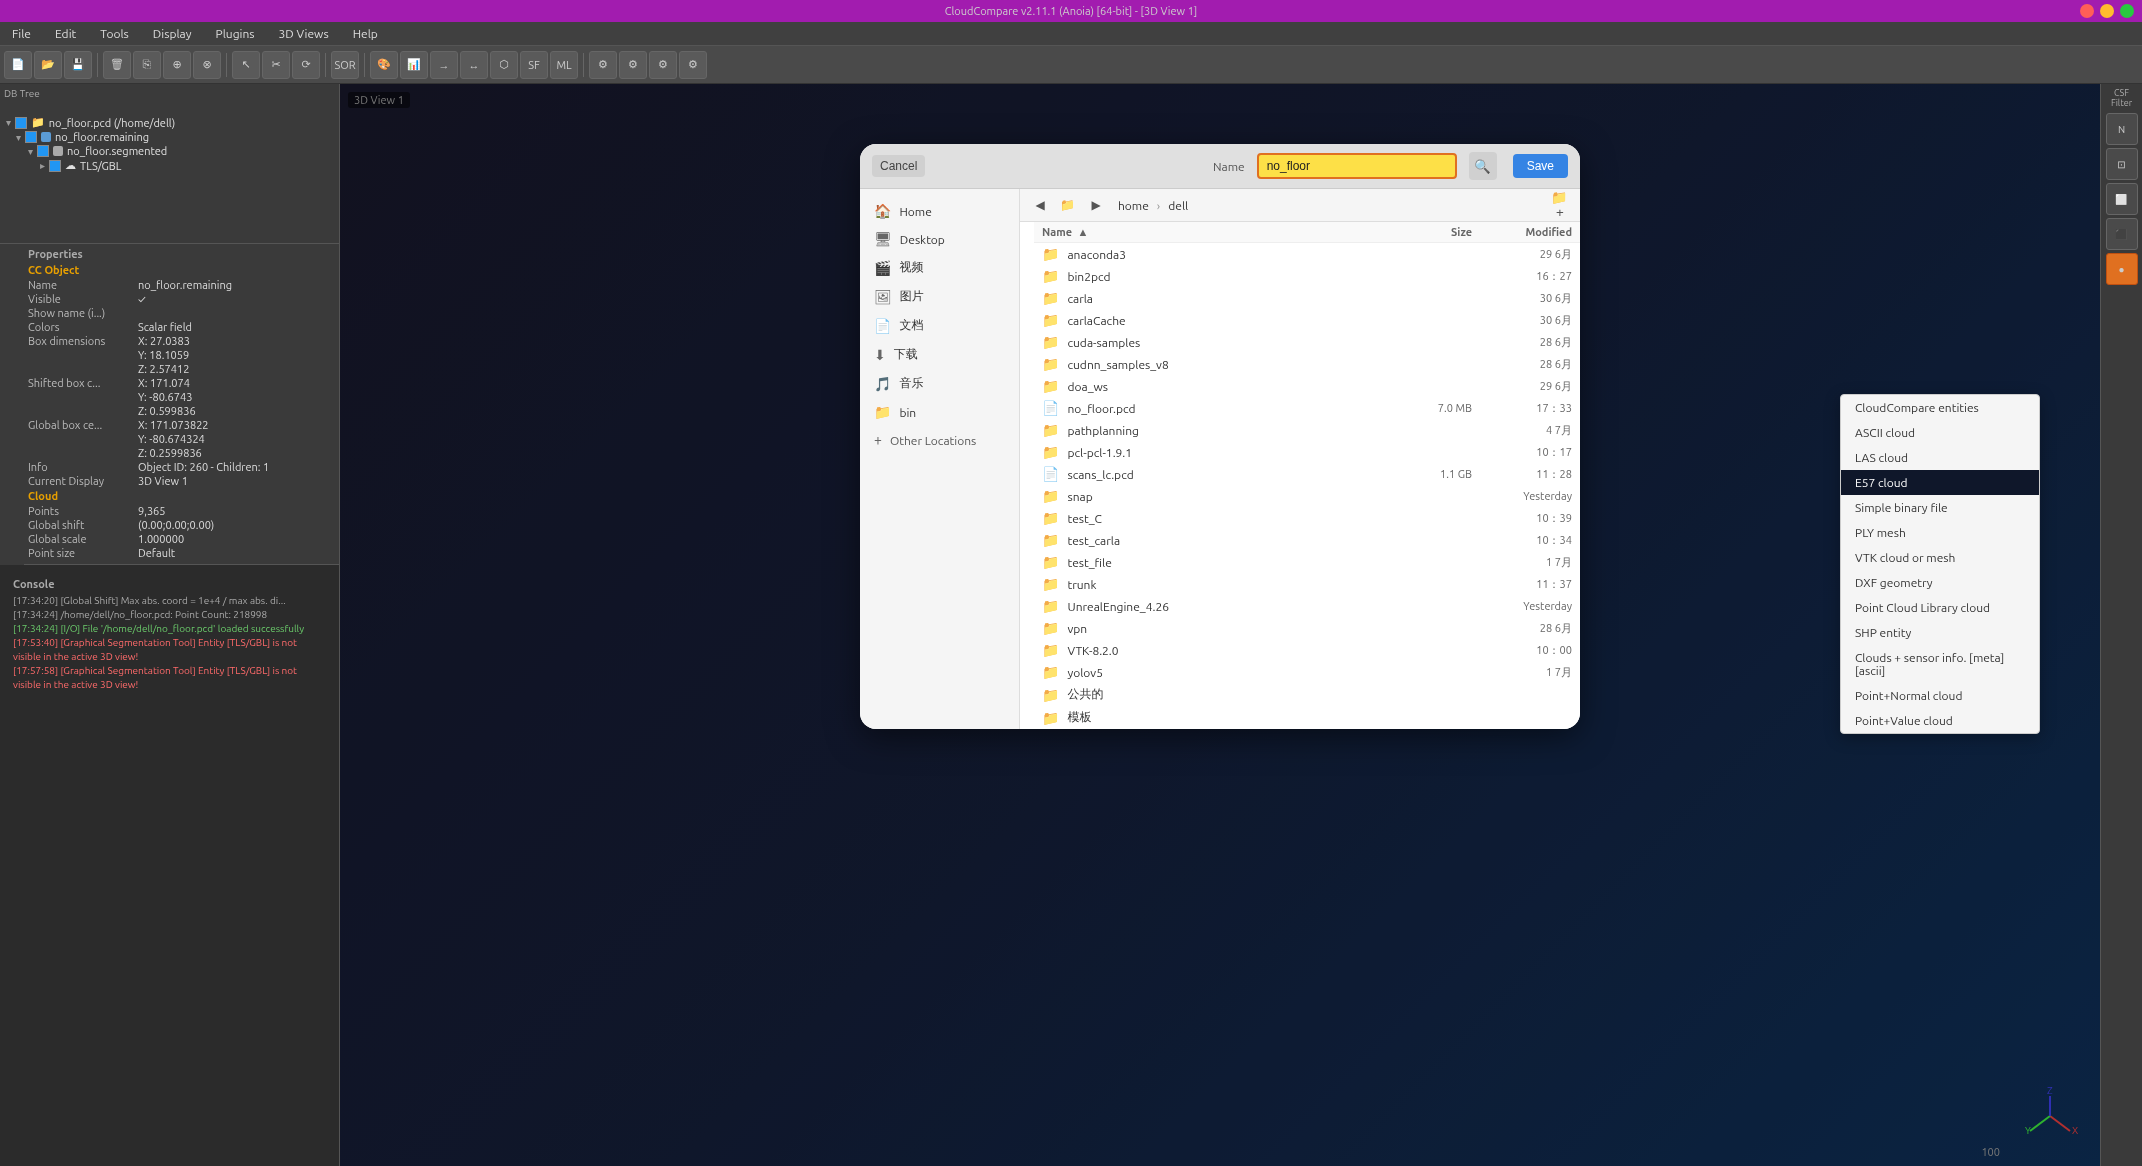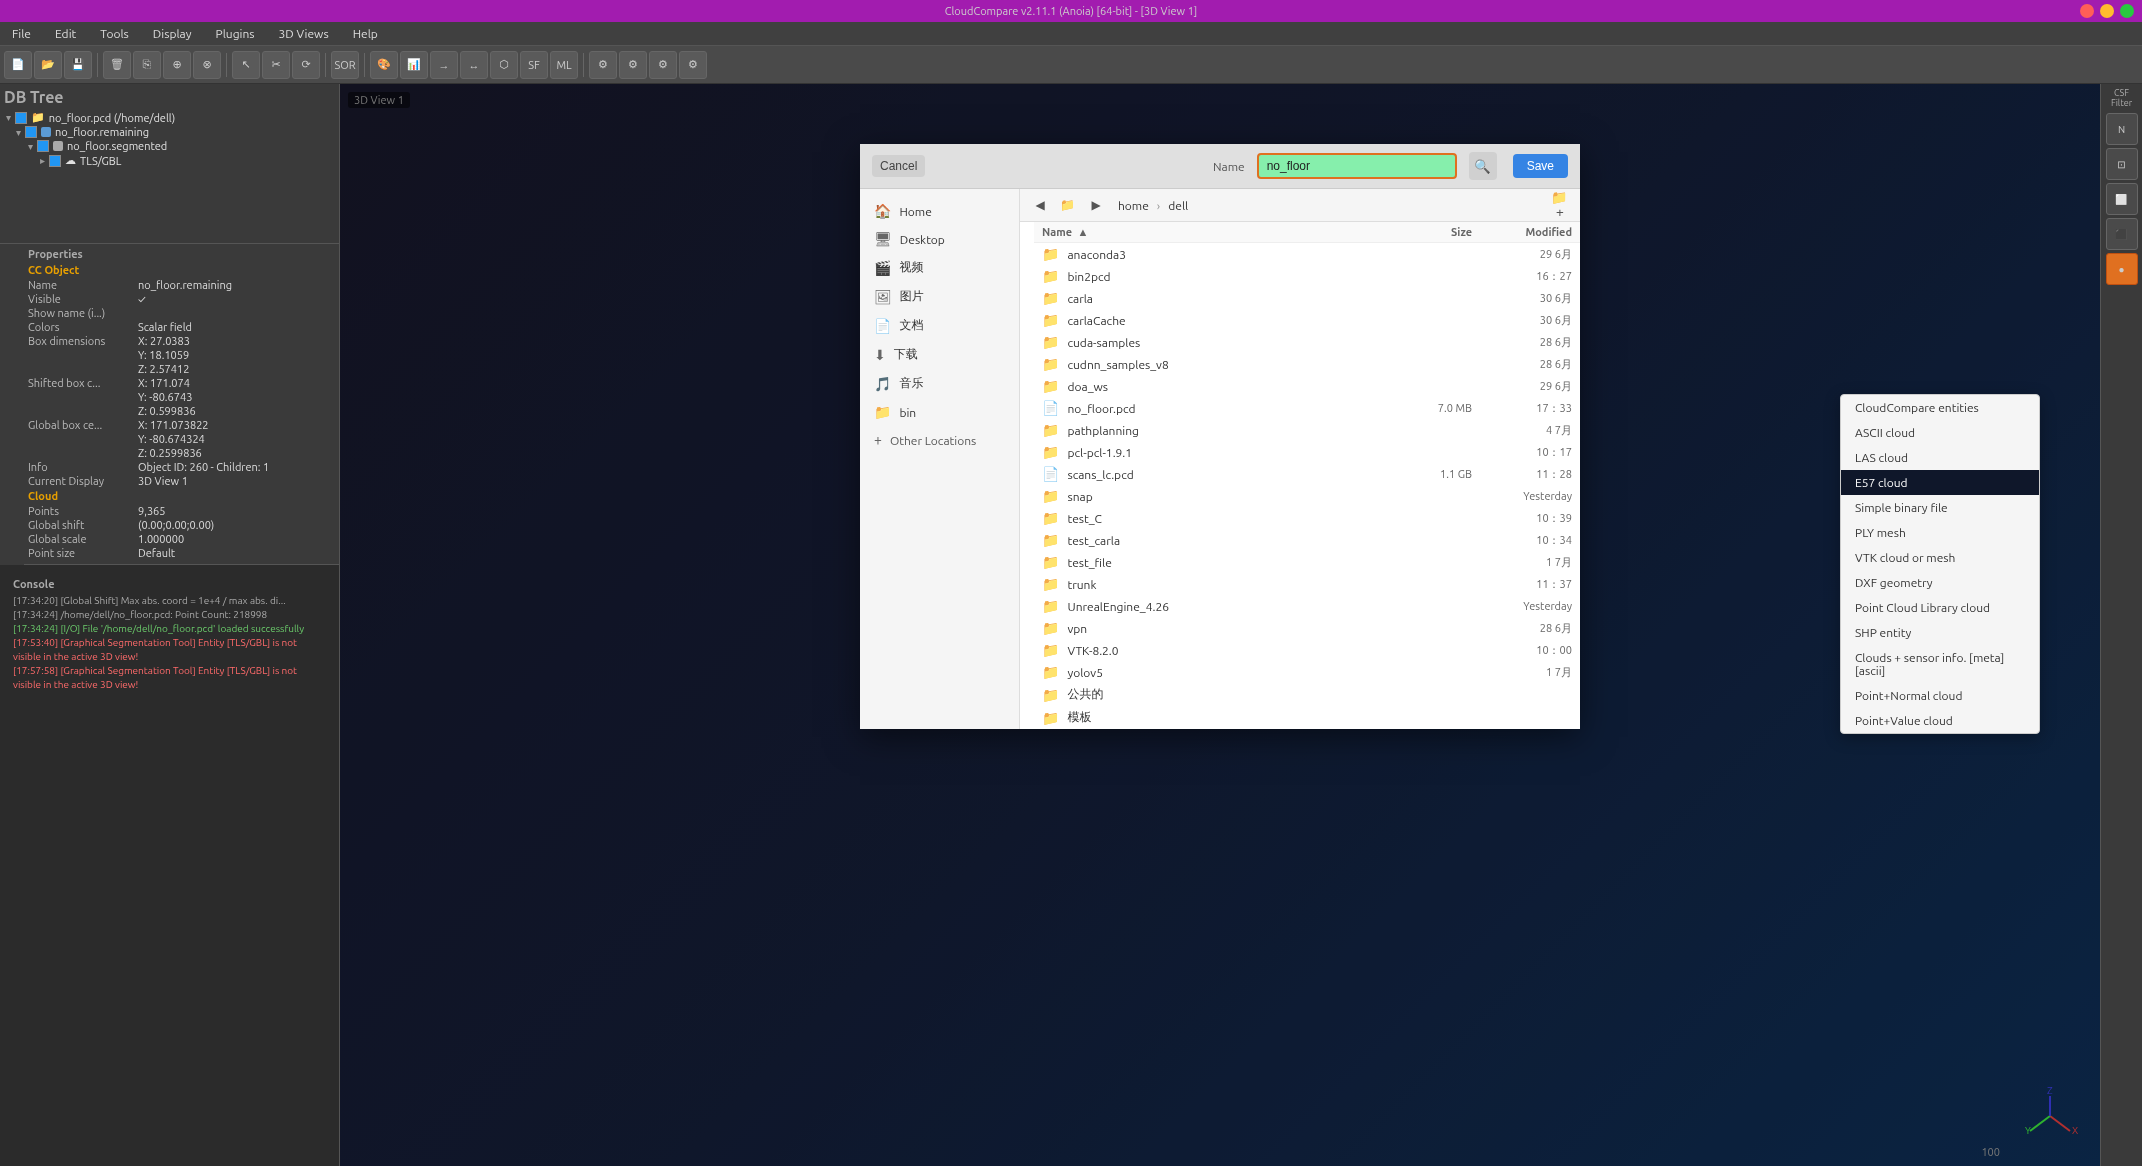--- a/index.html
+++ b/index.html
@@ -21,21 +21,21 @@
     #toolbar { background: #4a4a4a; height: 38px; display: flex; align-items: center; padding: 0 4px; gap: 2px; border-bottom: 1px solid #333; }
     .tb-btn { width: 28px; height: 28px; background: #5a5a5a; border: 1px solid #666; border-radius: 3px; display: flex; align-items: center; justify-content: center; cursor: pointer; font-size: 11px; color: #ccc; }
     .tb-separator { width: 1px; height: 24px; background: #666; margin: 0 3px; }
 
     
     #main { display: flex; height: calc(1166px - 22px - 24px - 38px); }
 
     
     #left-panel { width: 340px; background: #3a3a3a; border-right: 1px solid #555; display: flex; flex-direction: column; }
     #db-tree { flex: 0 0 auto; padding: 4px; border-bottom: 1px solid #555; min-height: 160px; }
-    #db-tree-title { font-size: 16px; font-weight: bold; color: #aaa; margin-bottom: 4px; }
+    #db-tree-title { font-size: 10px; font-weight: normal; color: #aaa; margin-bottom: 16px; }
     .tree-item { display: flex; align-items: center; gap: 4px; padding: 1px 2px; font-size: 11px; cursor: pointer; }
     .tree-indent-1 { padding-left: 12px; }
     .tree-indent-2 { padding-left: 24px; }
     .tree-indent-3 { padding-left: 36px; }
     .tree-icon { font-size: 10px; color: #999; }
     .tree-checkbox { width: 12px; height: 12px; border: 1px solid #888; background: #555; display: inline-block; }
     .tree-checkbox.checked { background: #2196F3; }
     .folder-icon { color: #5b9bd5; }
 
     #properties { padding: 4px; border-bottom: 1px solid #555; flex: 0 0 auto; margin-left: 24px; }
@@ -53,21 +53,21 @@
 
     
     #center { flex: 1; background: #1a1a1a; position: relative; overflow: hidden; }
 
     
     #right-panel { width: 42px; background: #3a3a3a; border-left: 1px solid #555; display: flex; flex-direction: column; align-items: center; padding: 2px 0; gap: 3px; }
     .rp-btn { width: 32px; height: 32px; background: #4a4a4a; border: 1px solid #666; border-radius: 3px; display: flex; align-items: center; justify-content: center; cursor: pointer; font-size: 10px; color: #ccc; }
 
     
     #dialog-overlay { position: absolute; top: 0; left: 0; right: 0; bottom: 0; background: rgba(0,0,0,0.3); display: flex; align-items: flex-start; justify-content: center; padding-top: 60px; }
-    #save-dialog { background: #f0f0f0; color: #222; width: 720px; border-radius: 0; box-shadow: 0 8px 32px rgba(0,0,0,0.5); overflow: hidden; }
+    #save-dialog { background: #f0f0f0; color: #222; width: 720px; border-radius: 16px; box-shadow: 0 8px 32px rgba(0,0,0,0.5); overflow: hidden; }
     #dialog-header { background: #e0e0e0; padding: 8px 12px; display: flex; align-items: center; gap: 12px; border-bottom: 1px solid #ccc; }
     #dialog-header .cancel-btn { background: none; border: none; cursor: pointer; font-size: 12px; color: #444; padding: 4px 8px; border-radius: 4px; background: #d0d0d0; }
     #dialog-header .name-label { font-size: 12px; color: #555; margin-left: auto; }
     #dialog-header input { width: 200px; padding: 4px 8px; border: 2px solid #e07020; border-radius: 4px; font-size: 12px; background: #fff; color: #222; }
     #dialog-header .search-btn { width: 28px; height: 28px; background: #d0d0d0; border: none; border-radius: 4px; cursor: pointer; display: flex; align-items: center; justify-content: center; }
     #dialog-header .save-btn { background: #3584e4; color: #fff; border: none; border-radius: 4px; padding: 5px 14px; cursor: pointer; font-size: 12px; margin-left: 4px; }
 
     #dialog-body { display: flex; height: 540px; }
     #dialog-sidebar { width: 160px; background: #f5f5f5; border-right: 1px solid #ddd; padding: 8px 0; }
     .sidebar-item { display: flex; align-items: center; gap: 8px; padding: 6px 14px; cursor: pointer; font-size: 12px; color: #333; }
@@ -296,21 +296,21 @@
       </svg>
       <div id="viewport-scale"><span>100</span></div>
     </div>
 
     <div id="dialog-overlay">
       <div id="save-dialog">
 
         <div id="dialog-header">
           <button class="cancel-btn">Cancel</button>
           <span class="name-label">Name</span>
-          <input type="text" style="background: #86efac; border-color: rgb(224, 112, 32);" value="no_floor">
+          <input type="text" style="background: #fde047; border-color: rgb(224, 112, 32);" value="no_floor">
           <button class="search-btn">🔍</button>
           <button class="save-btn">Save</button>
         </div>
 
         <div id="dialog-body">
 
           <div id="dialog-sidebar">
             <div class="sidebar-item">
               <span class="si-icon">🏠</span>
               <span>Home</span>

